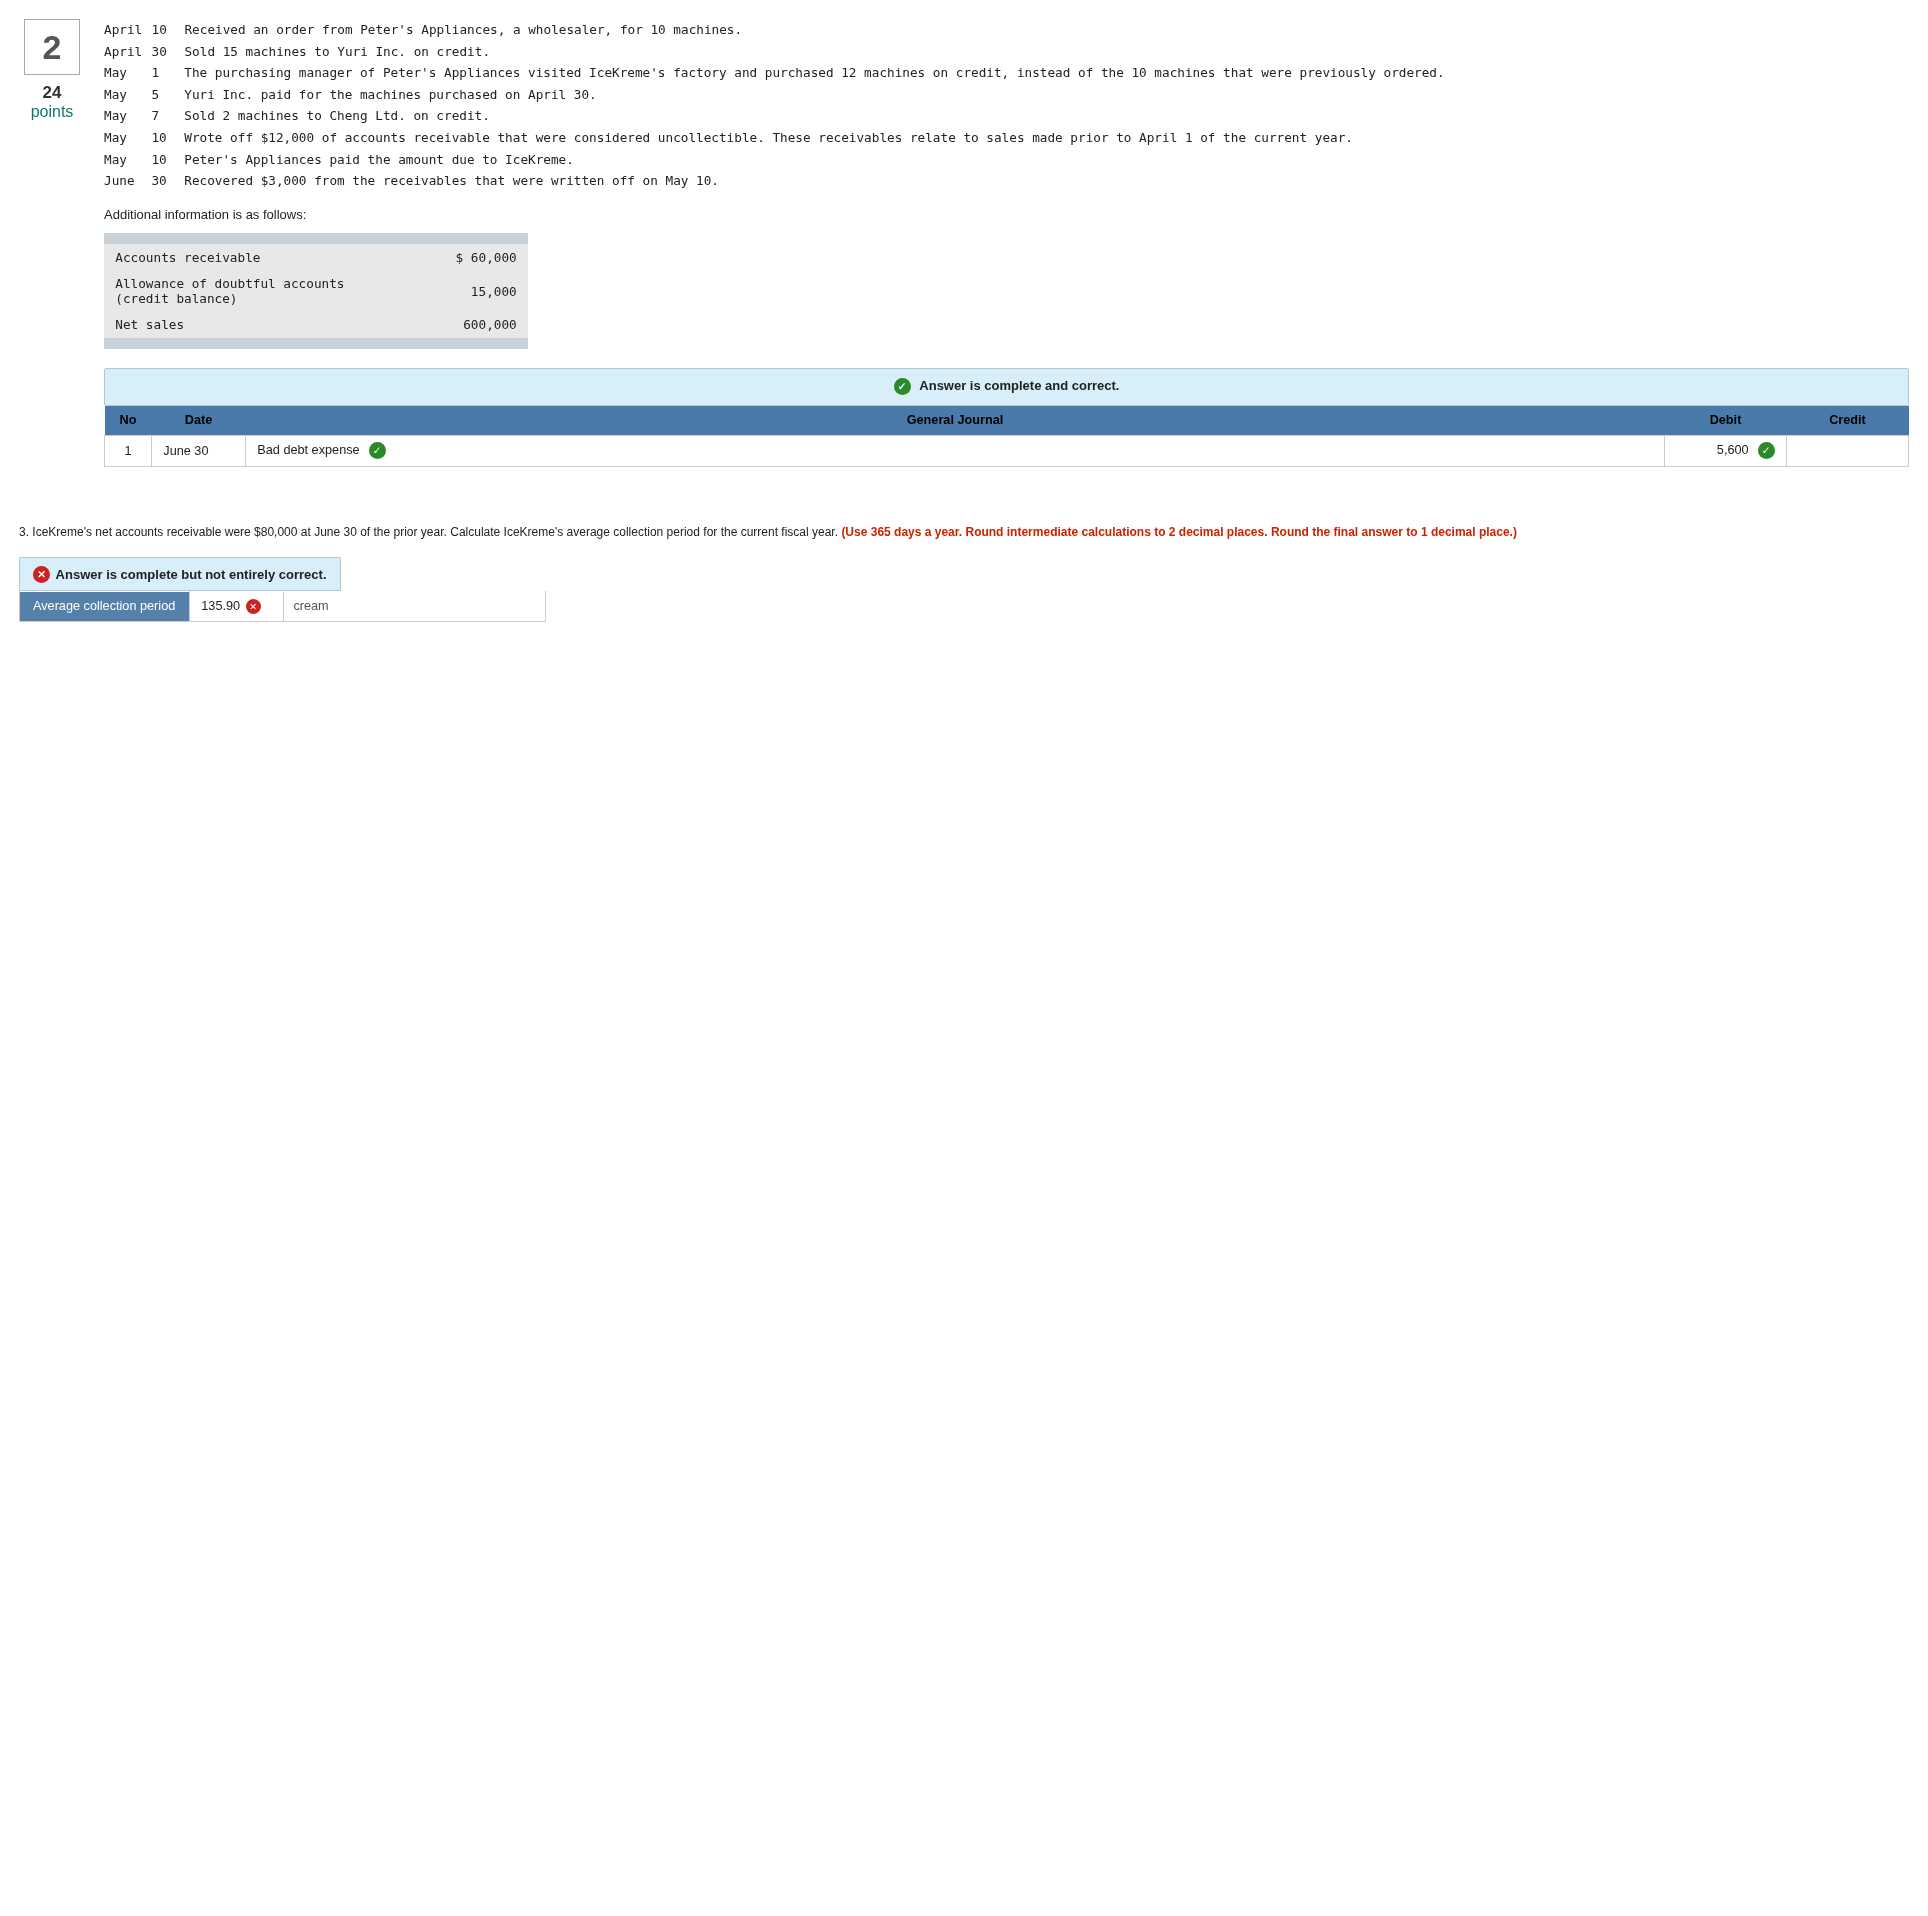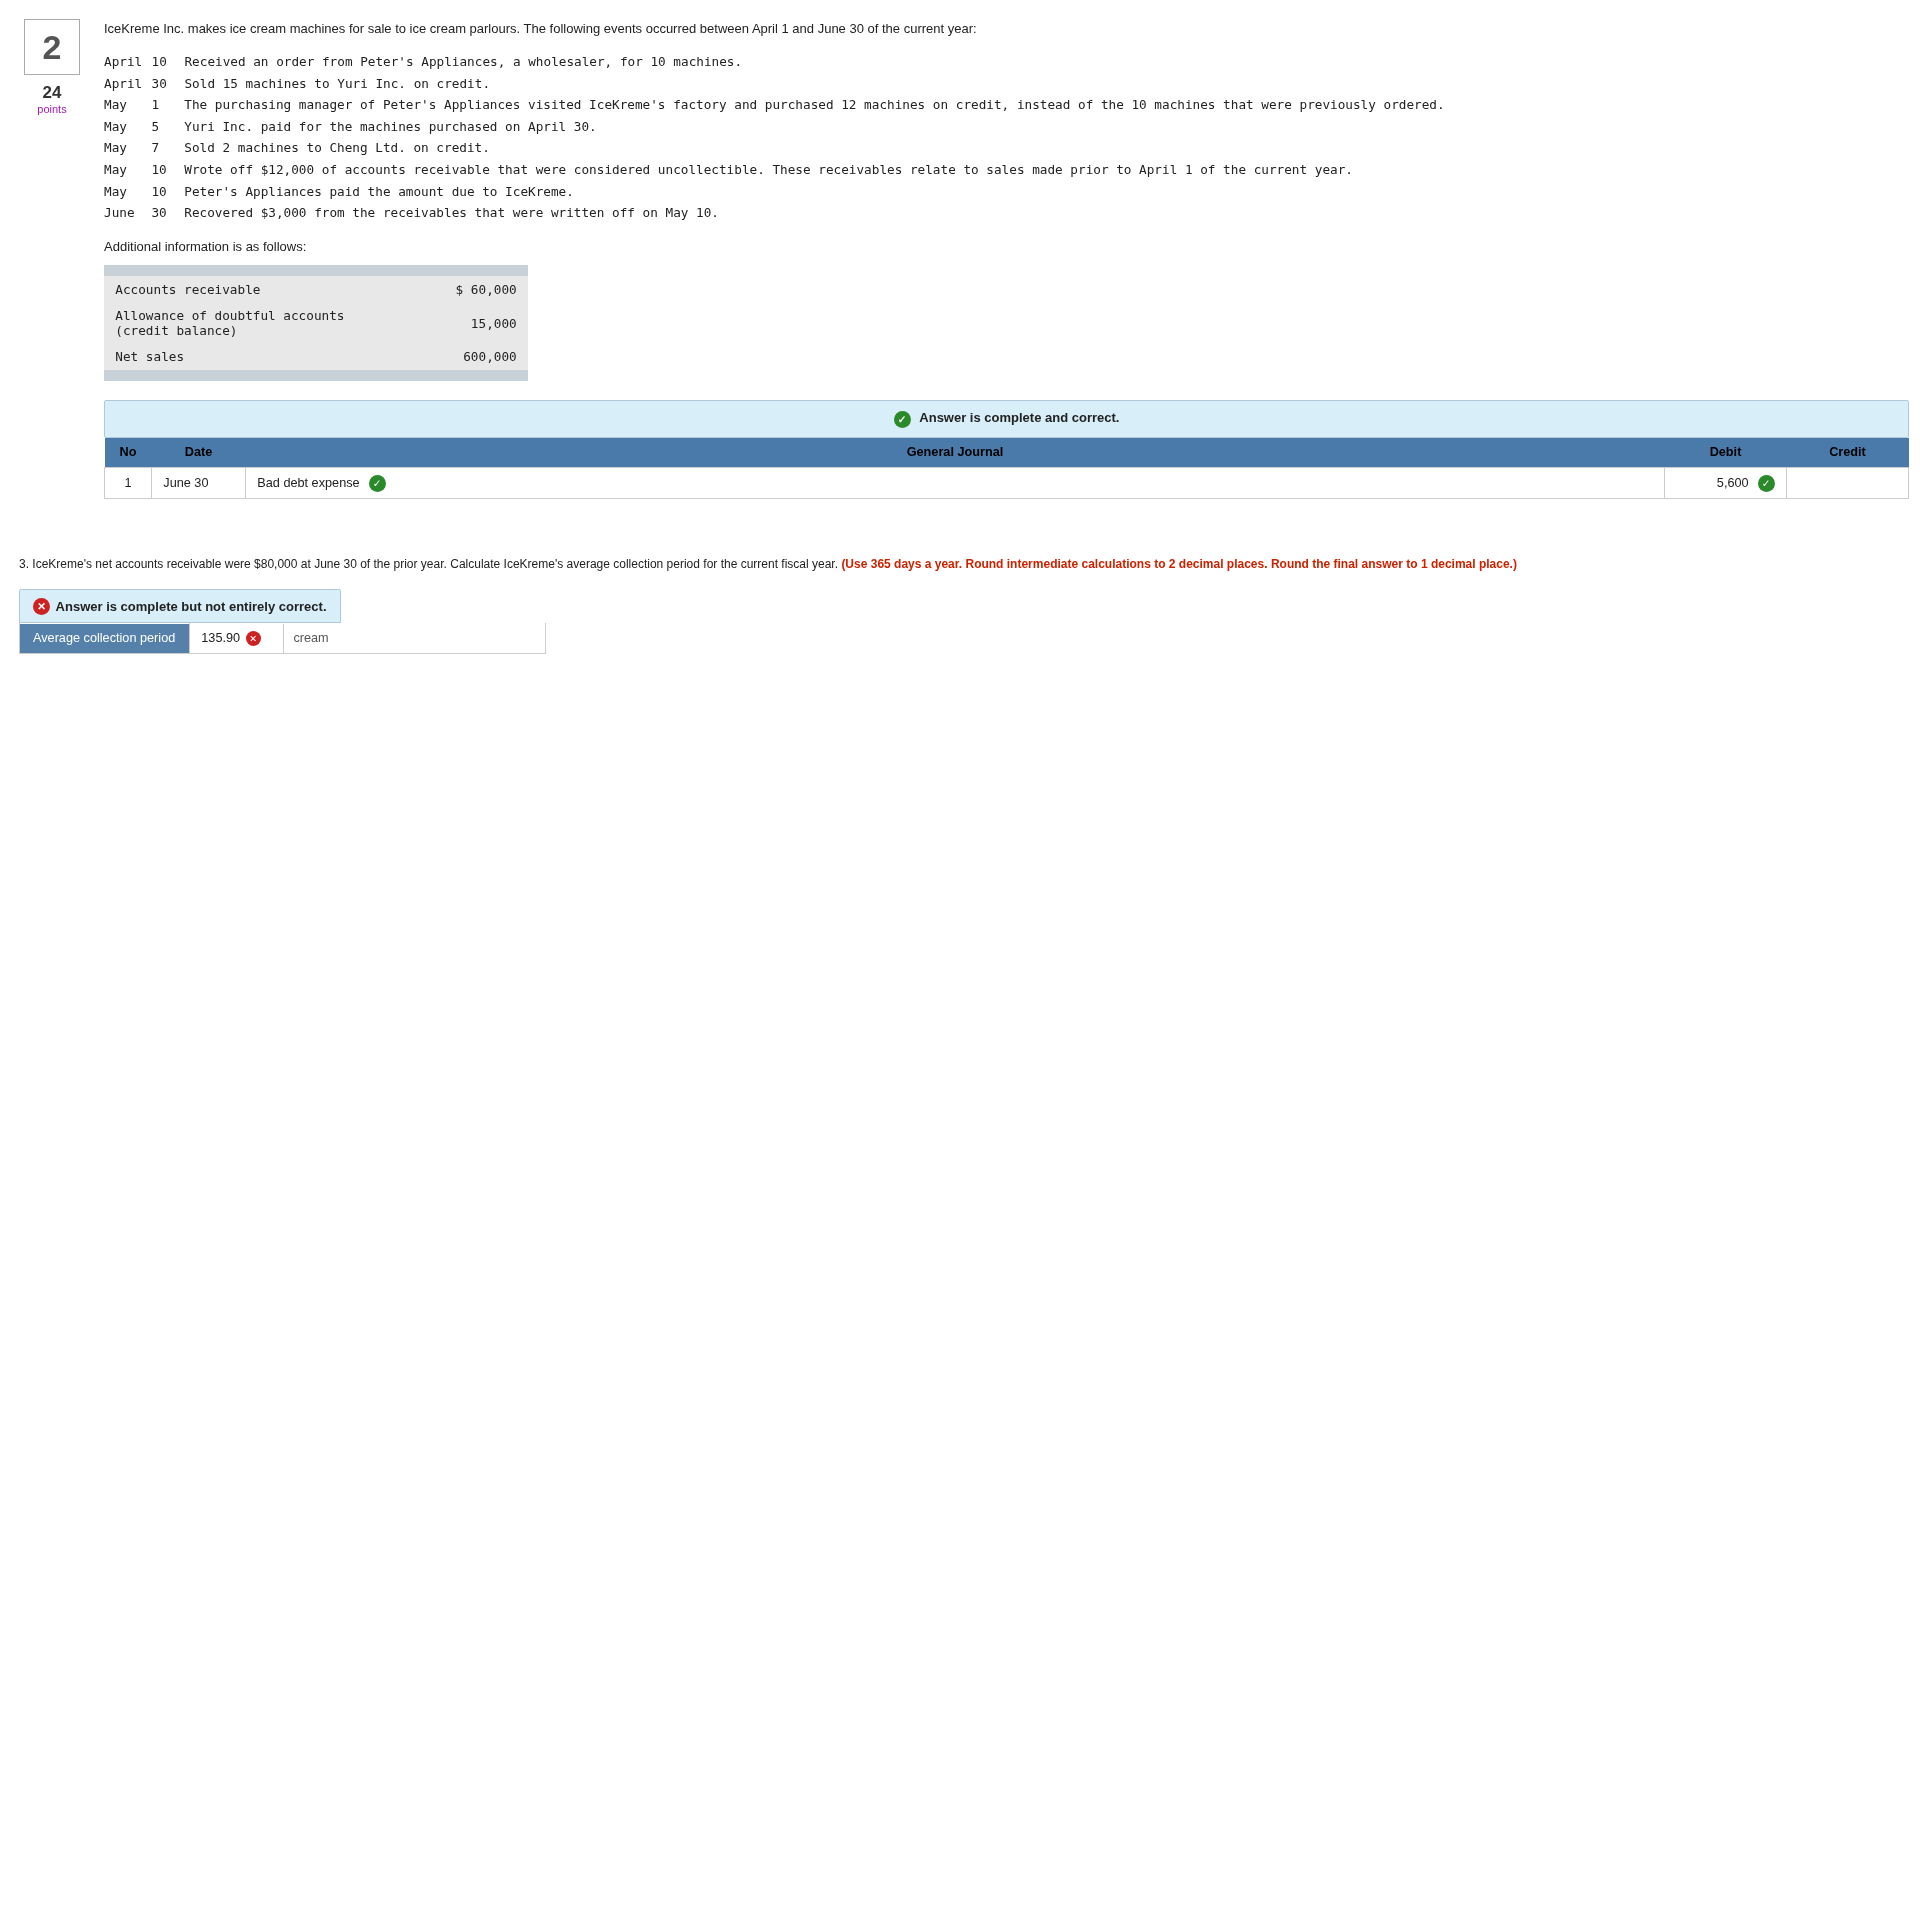--- a/index.html
+++ b/index.html
@@ -31,22 +31,22 @@
       display: flex;
       align-items: center;
       justify-content: center;
       font-size: 34px;
       font-weight: bold;
       color: #555;
       margin-bottom: 7.5px;
     }
 
     .points-label {
-      font-size: 11px;
-      color: #a21caf;
+      font-size: 16px;
+      color: #0f766e;
       text-align: center;
     }
 
     .points-value {
       font-size: 17px;
       font-weight: bold;
       color: #333;
     }
 
     .question-content {
@@ -293,21 +293,20 @@
 <div class="question-block">
   <div class="question-number-box">
     <div class="number-badge">
       <span>2</span>
     </div>
     <div class="points-value">24</div>
     <div class="points-label">points</div>
   </div>
 
   <div class="question-content">
-    <p class="question-text">IceKreme Inc. makes ice cream machines for sale to ice cream parlours. The following events occurred between April 1 and June 30 of the current year:</p>
 
     <div class="events-list">
       <div class="event-row">
         <span class="event-month">April</span>
         <span class="event-day">10</span>
         <span class="event-desc">Received an order from Peter's Appliances, a wholesaler, for 10 machines.</span>
       </div>
       <div class="event-row">
         <span class="event-month">April</span>
         <span class="event-day">30</span>

